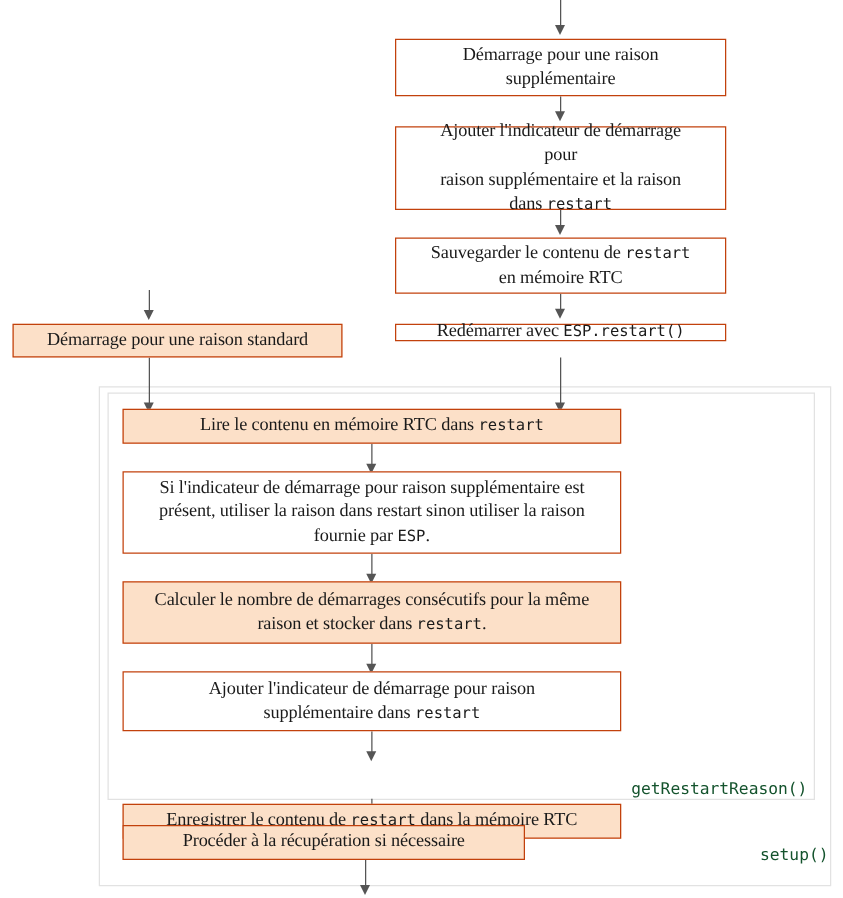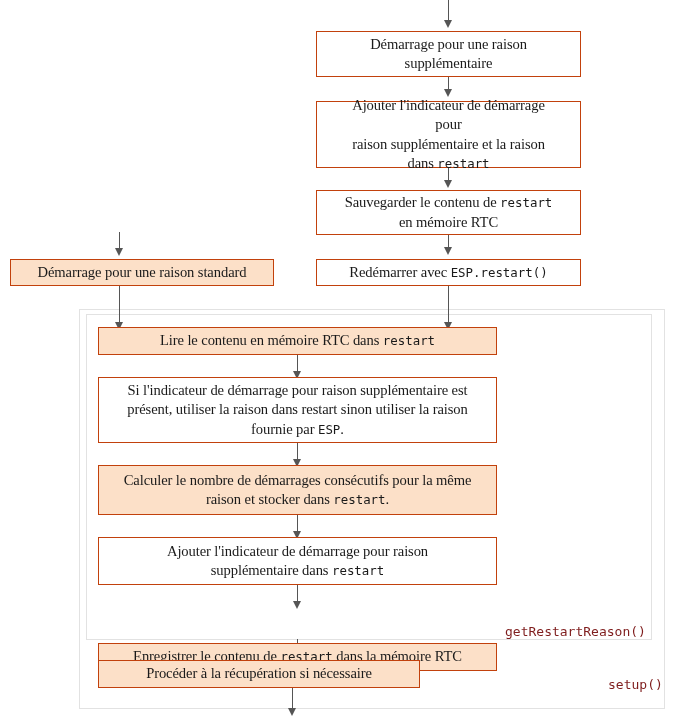--- a/index.html
+++ b/index.html
@@ -49,21 +49,21 @@
   .group {
     position: absolute;
     box-sizing: border-box;
     border: 1.5px solid #e2e2e2;
     background: transparent;
   }
   .group-label {
     position: absolute;
     font-family: "DejaVu Sans Mono", "Liberation Mono", monospace;
     font-size: 13px;
-    color: #7f1d1d;
+    color: #14532d;
     white-space: nowrap;
   }
   
   .edge-line {
     position: absolute;
     width: 1px;
     background: #555555;
   }
   .edge-head {
     position: absolute;
@@ -141,21 +141,21 @@
   <div class="node" id="node-sauvegarder-contenu" style="left:316px; top:190px; width:265px; height:45px;">
     <span class="txt">
       <span>Sauvegarder le contenu de </span><code>restart</code><span> en mémoire RTC</span>
     </span>
   </div>
 
   <div class="node fill-orange" id="node-demarrage-raison-standard" style="left:10px; top:259px; width:264px; height:27px;">
     <span class="txt">Démarrage pour une raison standard</span>
   </div>
 
-  <div class="node" id="node-redemarrer-avec-esp" style="left:316px; top:259px; width:265px; height:27px;justify-content:flex-end;">
+  <div class="node" id="node-redemarrer-avec-esp" style="left:316px; top:259px; width:265px; height:14px;justify-content:flex-end;">
     <span class="txt">
       <span>Redémarrer avec </span><code>ESP.restart()</code>
     </span>
   </div>
 
   <div class="node fill-orange" id="node-lire-contenu-rtc" style="left:98px; top:327px; width:399px; height:28px;">
     <span class="txt">
       <span>Lire le contenu en mémoire RTC dans </span><code>restart</code>
     </span>
   </div>

